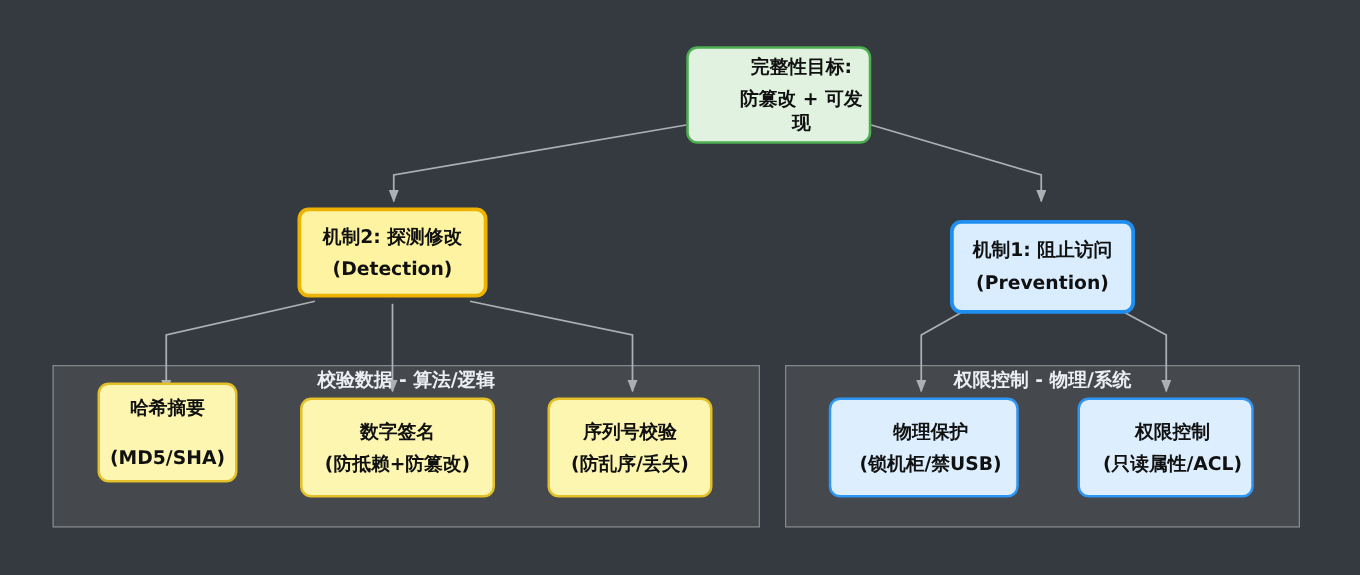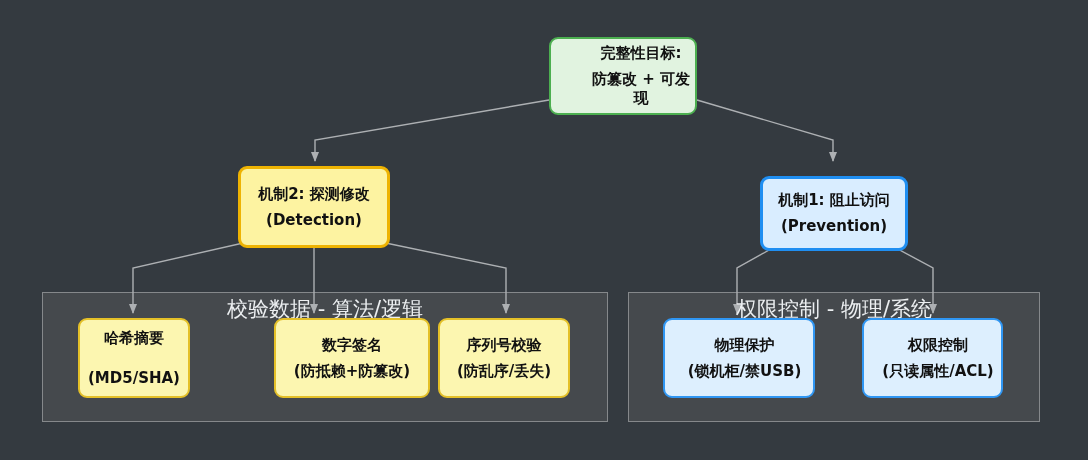--- a/index.html
+++ b/index.html
@@ -61,36 +61,36 @@
   }
   .node-child-yellow {
     background: #fcf6b0;
     border: 2px solid #e4c028;
   }
   .node-child-blue {
     background: #ddeffe;
     border: 2px solid #2f96f3;
     padding-left: 11px;
   }
-  #node-detection  { left: 238px; top: 166px; width: 152px; height: 82px; }
+  #node-detection  { left: 238px; top: 166px; width: 152px; height: 72px; }
   #node-prevention { left: 760px; top: 176px; width: 148px; height: 75px; }
   #panel-left  { left: 42px;  top: 292px; width: 566px; height: 130px; }
   #panel-right { left: 628px; top: 292px; width: 412px; height: 130px; }
   .panel-title {
     position: absolute;
     z-index: 3;
     color: #eceff1;
-    font-size: 21px;
-    font-weight: normal;
+    font-size: 15px;
+    font-weight: bold;
     text-align: center;
   }
   #title-left  { left: 42px;  top: 295px; width: 566px; }
   #title-right { left: 628px; top: 295px; width: 412px; }
-  #node-hash       { left: 78px;  top: 318px; width: 112px; height: 80px; gap: 21px; }
-  #node-signature  { left: 240px; top: 318px; width: 156px; height: 80px; margin-left: 34px; }
+  #node-hash       { left: 78px;  top: 306px; width: 112px; height: 80px; gap: 21px; }
+  #node-signature  { left: 240px; top: 318px; width: 156px; height: 80px; }
   #node-serial     { left: 438px; top: 318px; width: 132px; height: 80px; }
   #node-physical   { left: 663px; top: 318px; width: 152px; height: 80px; }
   #node-permission { left: 862px; top: 318px; width: 141px; height: 80px; }
 </style>
 </head>
 <body>
 
 <div id="canvas">
 
   <div class="panel" id="panel-left"></div>

